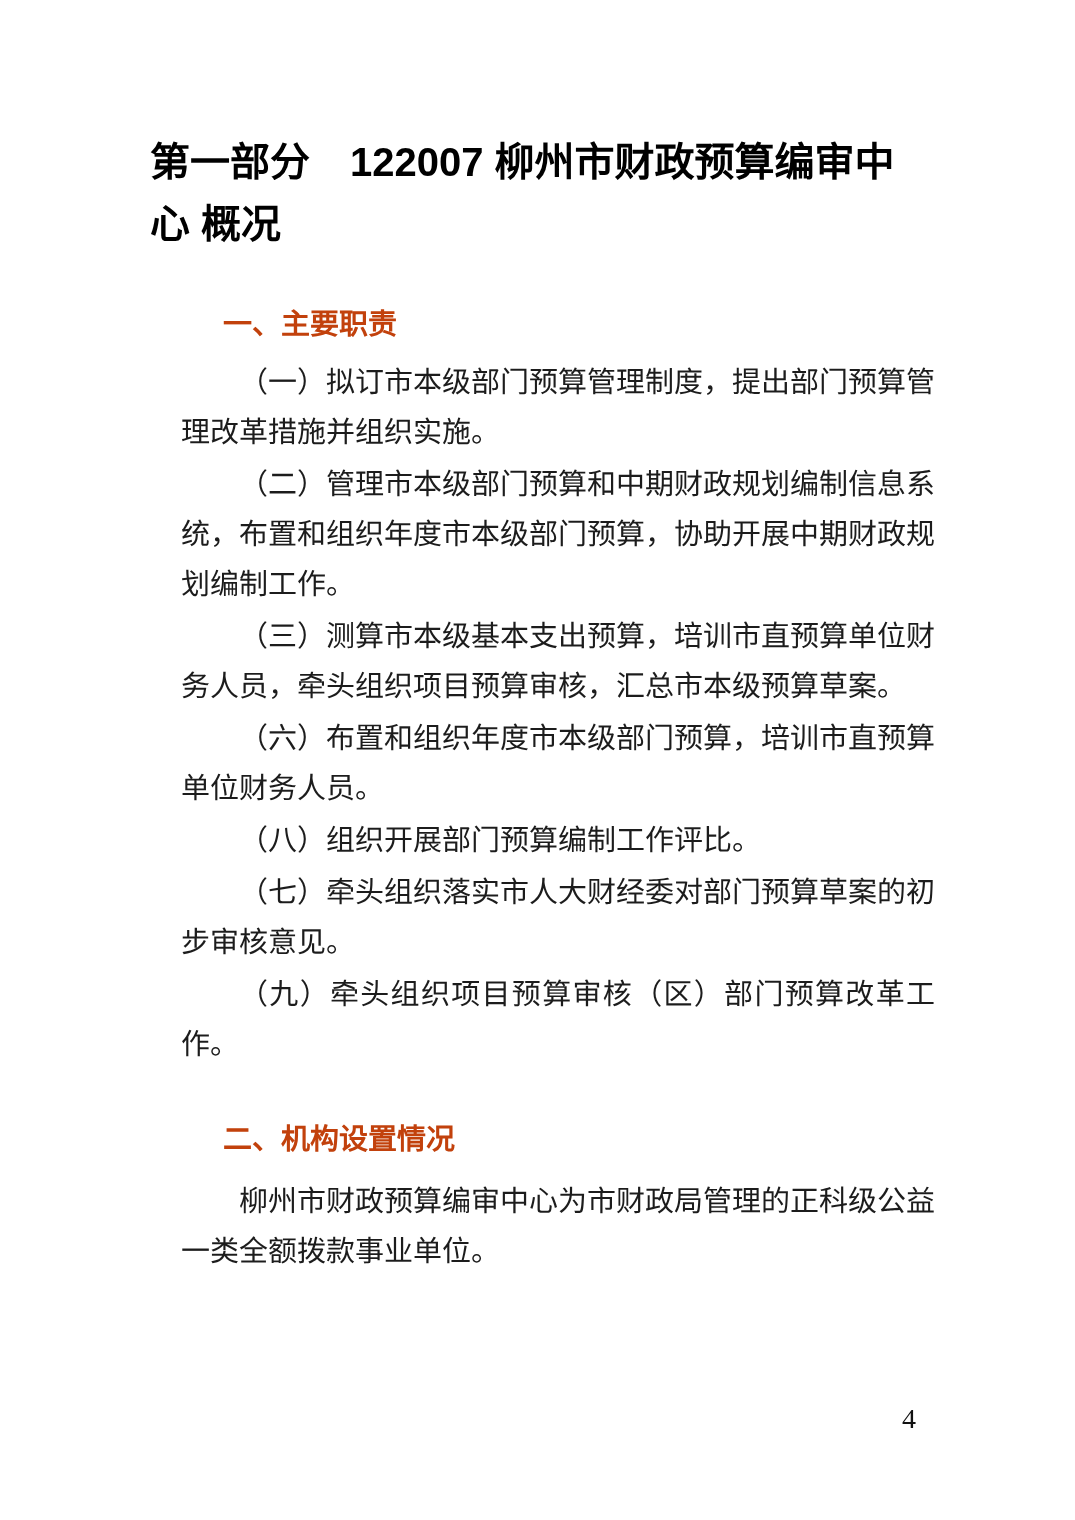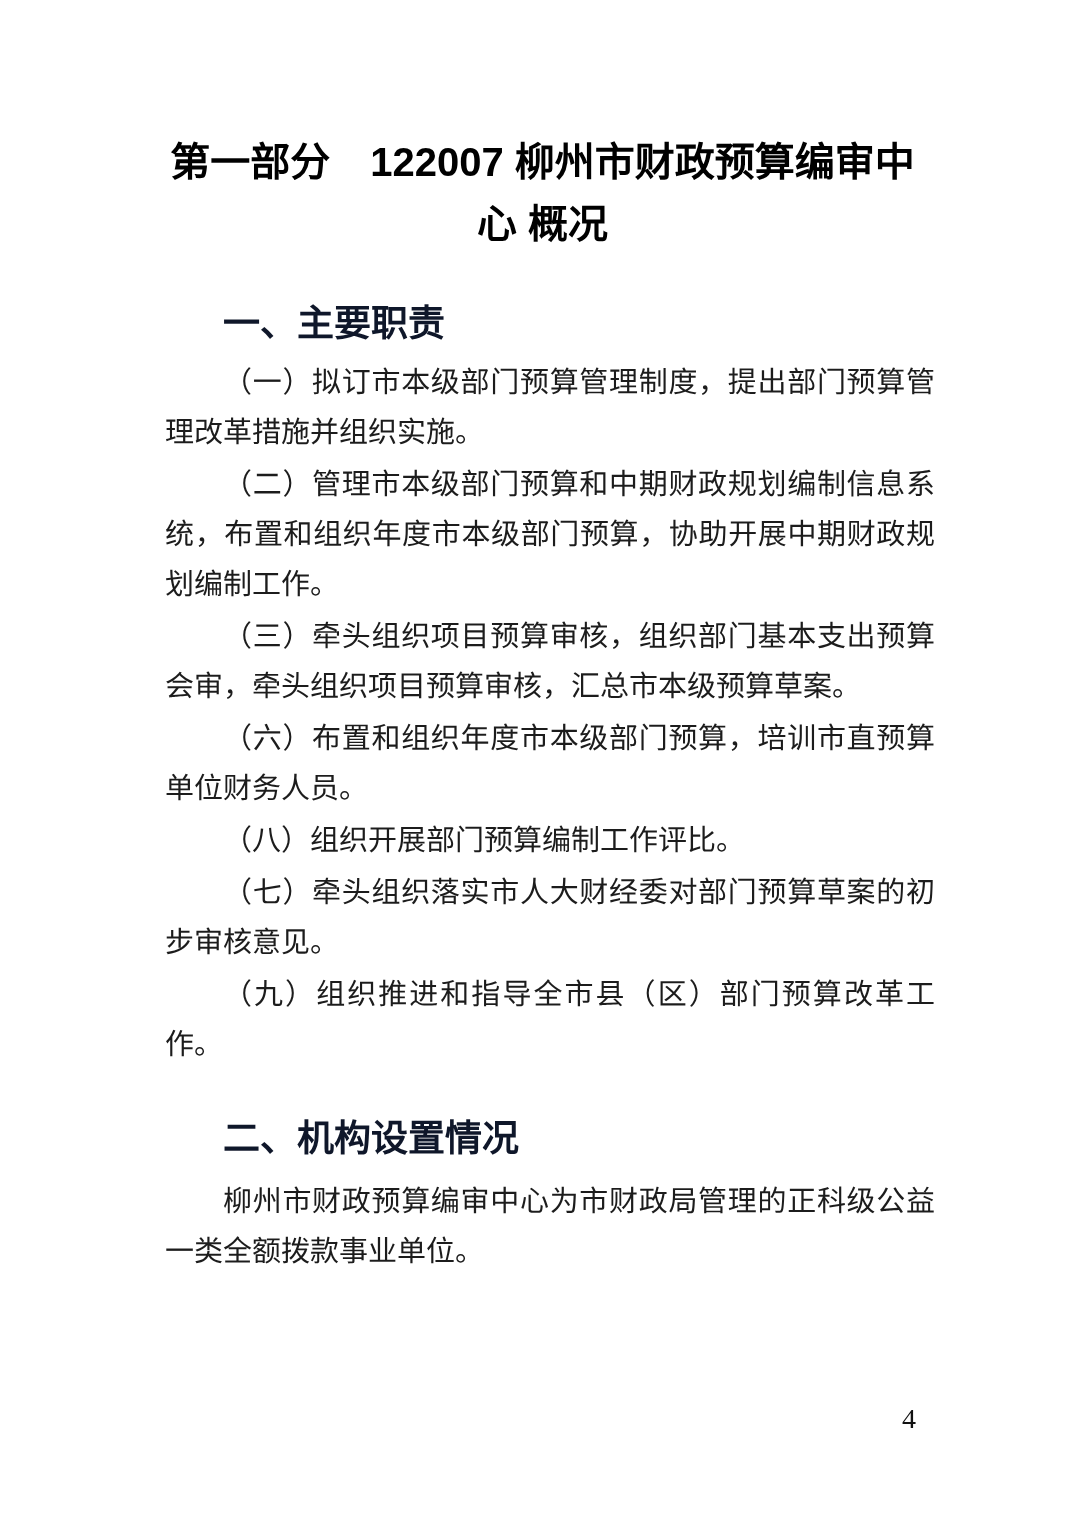--- a/index.html
+++ b/index.html
@@ -21,43 +21,43 @@
     left: 165px;
     top: 0;
     width: 770px;
   }
   .doc-title {
     margin: 131px 0 0 -15px;
     font-family: "Liberation Sans", sans-serif;
     font-weight: bold;
     font-size: 40px;
     line-height: 62px;
-    text-align: center;
+    text-align: left;
     white-space: pre-line;
     color: #000000;
   }
   .section-heading {
     margin: 0;
     font-family: "Liberation Sans", sans-serif;
     font-weight: bold;
-    font-size: 37px;
+    font-size: 29px;
     line-height: 50px;
-    color: #0f172a;
+    color: #c2410c;
     text-indent: 58px;
   }
   .section-heading.first {
     margin-top: 44px;
     margin-bottom: 8px;
   }
   .section-heading.second {
     margin-top: 45px;
     margin-bottom: 12px;
   }
   .body-para {
-    margin: 0 0 2px 0;
+    margin: 0 0 2px 16px;
     font-family: "Liberation Serif", serif;
     font-size: 29px;
     line-height: 50px;
     text-align: justify;
     text-justify: inter-ideograph;
     text-indent: 58px;
     color: #1c1c1c;
   }
   .page-number {
     position: absolute;
@@ -77,25 +77,25 @@
 <div class="page">
   <div class="content">
 
     <h1 class="doc-title">第一部分　122007 柳州市财政预算编审中
 心 概况</h1>
 
     <h2 class="section-heading first">一、主要职责</h2>
 
     <p class="body-para">（一）拟订市本级部门预算管理制度，提出部门预算管理改革措施并组织实施。</p>
     <p class="body-para">（二）管理市本级部门预算和中期财政规划编制信息系统，布置和组织年度市本级部门预算，协助开展中期财政规划编制工作。</p>
-    <p class="body-para">（三）牵头组织项目预算审核，组织部门基本支出预算会审，牵头组织项目预算审核，汇总市本级预算草案。</p>
+    <p class="body-para">（三）测算市本级基本支出预算，培训市直预算单位财务人员，牵头组织项目预算审核，汇总市本级预算草案。</p>
     <p class="body-para">（六）布置和组织年度市本级部门预算，培训市直预算单位财务人员。</p>
     <p class="body-para">（八）组织开展部门预算编制工作评比。</p>
     <p class="body-para">（七）牵头组织落实市人大财经委对部门预算草案的初步审核意见。</p>
-    <p class="body-para">（九）组织推进和指导全市县（区）部门预算改革工作。</p>
+    <p class="body-para">（九）牵头组织项目预算审核（区）部门预算改革工作。</p>
 
     <h2 class="section-heading second">二、机构设置情况</h2>
 
     <p class="body-para">柳州市财政预算编审中心为市财政局管理的正科级公益一类全额拨款事业单位。</p>
 
   </div>
 
   <div class="page-number">4</div>
 </div>
 

